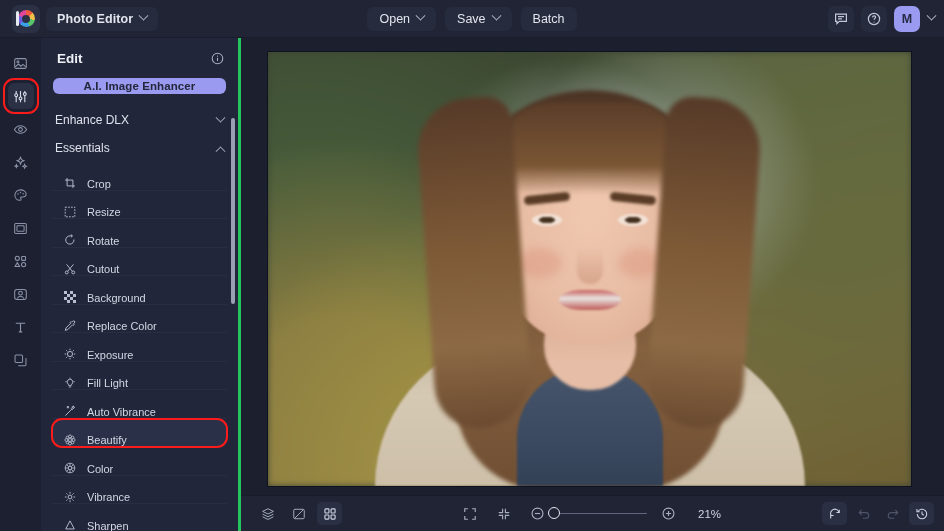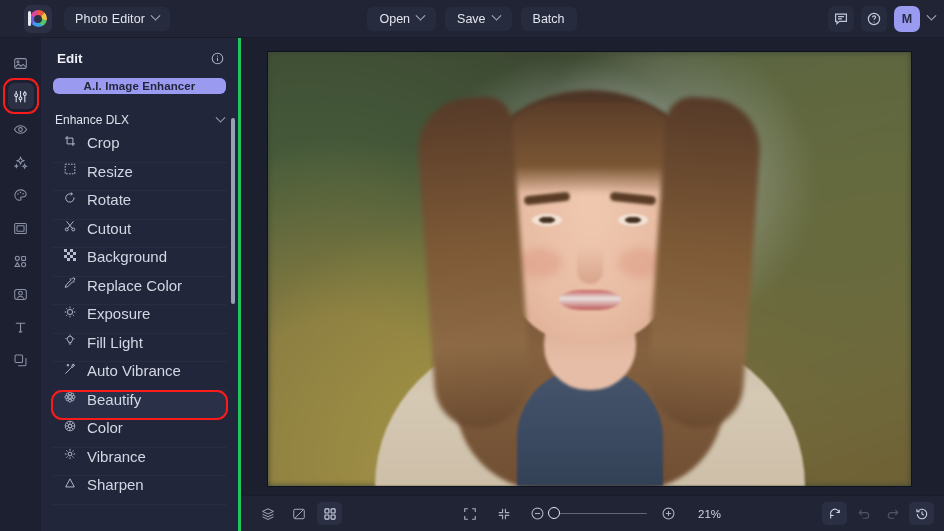--- a/index.html
+++ b/index.html
@@ -14,21 +14,21 @@
 
   
   .header {
     height: 38px; min-height: 38px;
     background: #20243550;
     background-color: #202435;
     display: flex; align-items: center;
     position: relative;
     border-bottom: 1px solid #191d2b;
   }
-  .hdr-left { display: flex; align-items: center; padding-left: 24px; gap: 12px; }
+  .hdr-left { display: flex; align-items: center; padding-left: 12px; gap: 6px; font-weight: bold; }
   .logo-btn {
     width: 28px; height: 28px; border-radius: 7px;
     background: #2b3045;
     display: flex; align-items: center; justify-content: center;
   }
   .logo-circle {
     width: 17px; height: 17px; border-radius: 50%;
     background:
       conic-gradient(from 0deg,
         #f05a3c 0deg 50deg,
@@ -135,23 +135,23 @@
     display: flex; align-items: center; justify-content: space-between;
     padding: 7px 14px 7px 14px; font-size: 12px; color: #dfe2ec;
   }
   .group-row .chev { border-color: #9ea4b8; }
 
   .menu-scroll {
     flex: 1; overflow: hidden; position: relative;
   }
   .menu-list { padding-left: 11px; padding-right: 11px; }
   .menu-item {
-    display: flex; align-items: flex-start; gap: 11px;
+    display: flex; align-items: flex-end; gap: 11px;
     height: 28.5px; padding-left: 11px;
-    font-size: 15px; color: #d3d7e3;
+    font-size: 11px; color: #d3d7e3;
     border-bottom: 1px solid #282d42;
     position: relative;
   }
   .menu-item .mi-icon { width: 13px; height: 13px; display: flex; align-items: center; justify-content: center; color: #b9bece; flex: 0 0 13px; }
   .menu-item.highlight {
     outline: 2.5px solid #fc1b1b; outline-offset: -1px;
     background: #2a3048; border-radius: 10px;
   }
 
   .panel-scrollbar {
@@ -439,20 +439,24 @@
               <circle cx="7" cy="4.4" r=".65" fill="currentColor" stroke="none"></circle>
           </svg>
         </span>
       </div>
 
       <div class="ai-btn">A.I. Image Enhancer</div>
 
       <div class="group-row">
         <span>Enhance DLX</span>
         <span class="chev"></span>
+      </div>
+      <div class="group-row">
+        <span>Essentials</span>
+        <span class="chev up"></span>
       </div>
 
       <div class="menu-scroll">
         <div class="menu-list">
 
           <div class="menu-item">
             <span class="mi-icon">
               <svg width="12" height="12" viewBox="0 0 14 14" fill="none" stroke="currentColor" stroke-width="1.1">
                 <path d="M3.6 1.2v9.2h9.2M1.2 3.6h9.2v9.2"></path>
               </svg>

